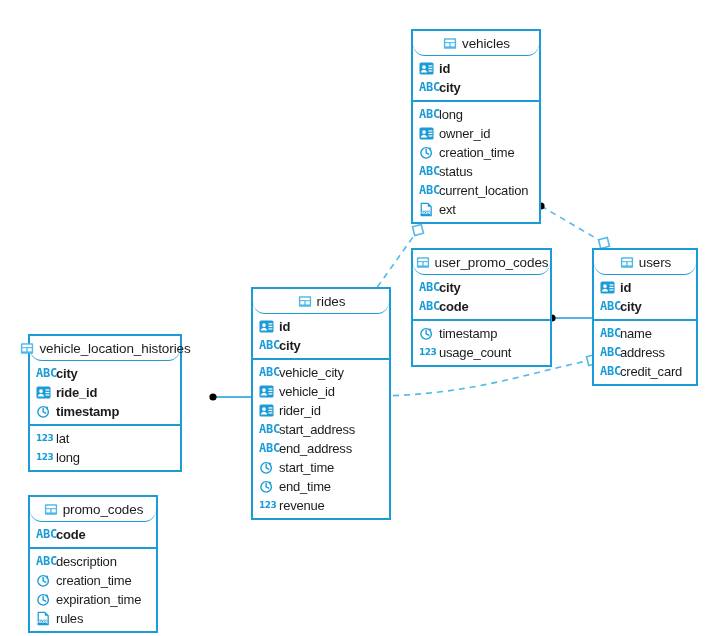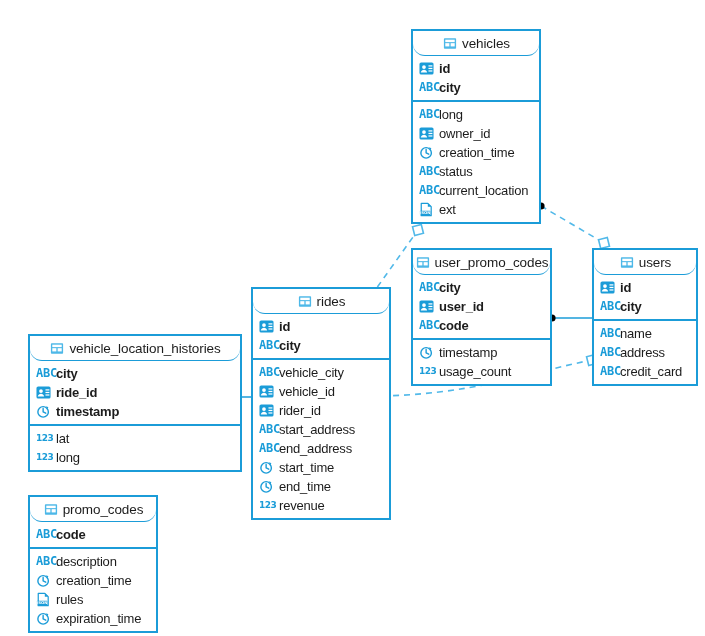--- a/index.html
+++ b/index.html
@@ -228,31 +228,20 @@
             <rect x="8.8" y="7.6" width="5.0" height="4.0" fill="#ffffff"></rect>
           </svg>
           <span class="tbl-title">user_promo_codes</span>
         </div>
         <div class="sect sect-pk">
           <div class="row pk">
             <span class="ico-abc">ABC</span>
             <span class="row-label">city</span>
           </div>
           <div class="row pk">
-            <svg class="ico" viewBox="0 0 16 16">
-              <rect x="0.5" y="1.5" width="15" height="13" rx="1.8" fill="#1b9cd8"></rect>
-              <circle cx="5.3" cy="6.4" r="2" fill="#ffffff"></circle>
-              <path d="M1.9 12.2c0.5-2 1.8-3 3.4-3s2.9 1 3.4 3z" fill="#ffffff"></path>
-              <rect x="10.1" y="4.6" width="4.2" height="1.3" fill="#ffffff"></rect>
-              <rect x="10.1" y="7.3" width="4.2" height="1.3" fill="#ffffff"></rect>
-              <rect x="10.1" y="10.0" width="4.2" height="1.3" fill="#ffffff"></rect>
-            </svg>
-            <span class="row-label">user_id</span>
-          </div>
-          <div class="row pk">
             <span class="ico-abc">ABC</span>
             <span class="row-label">code</span>
           </div>
         </div>
         <div class="sect">
           <div class="row">
             <svg class="ico" viewBox="0 0 16 16">
               <circle cx="7.6" cy="8.4" r="5.6" fill="none" stroke="#1b9cd8" stroke-width="1.5"></circle>
               <path d="M7.6 4.8 L7.6 8.4 L10.4 9.8" fill="none" stroke="#1b9cd8" stroke-width="1.5" stroke-linecap="round" stroke-linejoin="round"></path>
               <path d="M11.0 2.0 l2.2 1.6 -1.6 2.2z" fill="#1b9cd8"></path>
@@ -384,21 +373,21 @@
               <path d="M11.0 2.0 l2.2 1.6 -1.6 2.2z" fill="#1b9cd8"></path>
             </svg>
             <span class="row-label">end_time</span>
           </div>
           <div class="row">
             <span class="ico-123">123</span>
             <span class="row-label">revenue</span>
           </div>
         </div>
       </div>
-      <div class="tbl" style="left: 28px; top: 334px; width: 214px;">
+      <div class="tbl" style="left: 28px; top: 334px; width: 154px;">
         <div class="tbl-header">
           <svg class="ico ico-tbl" viewBox="0 0 16 16">
             <rect x="0.5" y="1.5" width="15" height="13" rx="1" fill="#4db8e8"></rect>
             <rect x="2.2" y="3.3" width="11.6" height="3.0" fill="#ffffff"></rect>
             <rect x="2.2" y="7.6" width="5.0" height="4.0" fill="#ffffff"></rect>
             <rect x="8.8" y="7.6" width="5.0" height="4.0" fill="#ffffff"></rect>
           </svg>
           <span class="tbl-title">vehicle_location_histories</span>
         </div>
         <div class="sect sect-pk">
@@ -458,35 +447,35 @@
             <span class="ico-abc">ABC</span>
             <span class="row-label">description</span>
           </div>
           <div class="row">
             <svg class="ico" viewBox="0 0 16 16">
               <circle cx="7.6" cy="8.4" r="5.6" fill="none" stroke="#1b9cd8" stroke-width="1.5"></circle>
               <path d="M7.6 4.8 L7.6 8.4 L10.4 9.8" fill="none" stroke="#1b9cd8" stroke-width="1.5" stroke-linecap="round" stroke-linejoin="round"></path>
               <path d="M11.0 2.0 l2.2 1.6 -1.6 2.2z" fill="#1b9cd8"></path>
             </svg>
             <span class="row-label">creation_time</span>
+          </div>
+          <div class="row">
+            <svg class="ico" viewBox="0 0 16 16">
+              <circle cx="7.6" cy="8.4" r="5.6" fill="none" stroke="#1b9cd8" stroke-width="1.5"></circle>
+              <path d="M7.6 4.8 L7.6 8.4 L10.4 9.8" fill="none" stroke="#1b9cd8" stroke-width="1.5" stroke-linecap="round" stroke-linejoin="round"></path>
+              <path d="M11.0 2.0 l2.2 1.6 -1.6 2.2z" fill="#1b9cd8"></path>
+            </svg>
+            <span class="row-label">expiration_time</span>
           </div>
           <div class="row">
             <svg class="ico" viewBox="0 0 16 16">
               <path d="M2.4 1.4 h7.0 l3.6 3.6 v9.6 h-10.6 z" fill="#ffffff" stroke="#1b9cd8" stroke-width="1.3" stroke-linejoin="round"></path>
               <path d="M9.4 1.4 l3.6 3.6 h-3.6 z" fill="#1b9cd8"></path>
               <rect x="1.0" y="9.4" width="11.2" height="4.6" rx="0.7" fill="#1b9cd8"></rect>
               <text x="6.6" y="13.1" font-family="DejaVu Sans, sans-serif" font-size="4.1" font-weight="bold" fill="#ffffff" text-anchor="middle">JSON</text>
             </svg>
             <span class="row-label">rules</span>
           </div>
-          <div class="row">
-            <svg class="ico" viewBox="0 0 16 16">
-              <circle cx="7.6" cy="8.4" r="5.6" fill="none" stroke="#1b9cd8" stroke-width="1.5"></circle>
-              <path d="M7.6 4.8 L7.6 8.4 L10.4 9.8" fill="none" stroke="#1b9cd8" stroke-width="1.5" stroke-linecap="round" stroke-linejoin="round"></path>
-              <path d="M11.0 2.0 l2.2 1.6 -1.6 2.2z" fill="#1b9cd8"></path>
-            </svg>
-            <span class="row-label">expiration_time</span>
-          </div>
         </div>
       </div>
     </div>
 
 </div>
 
 </body></html>

